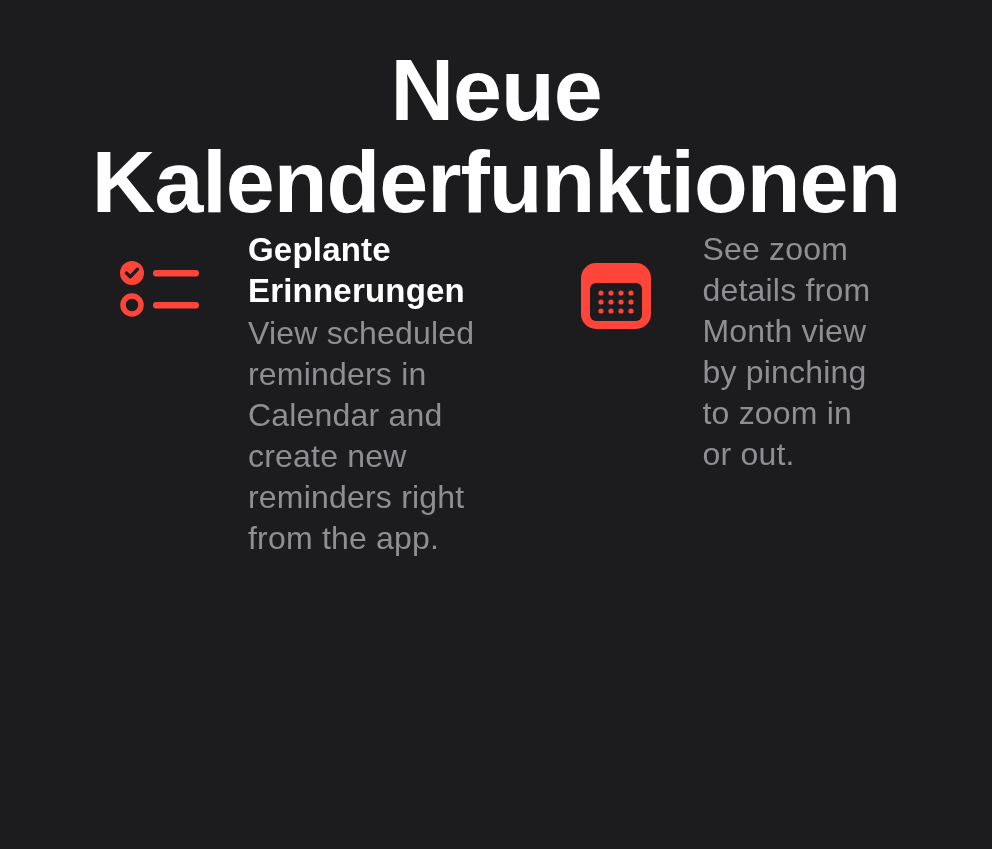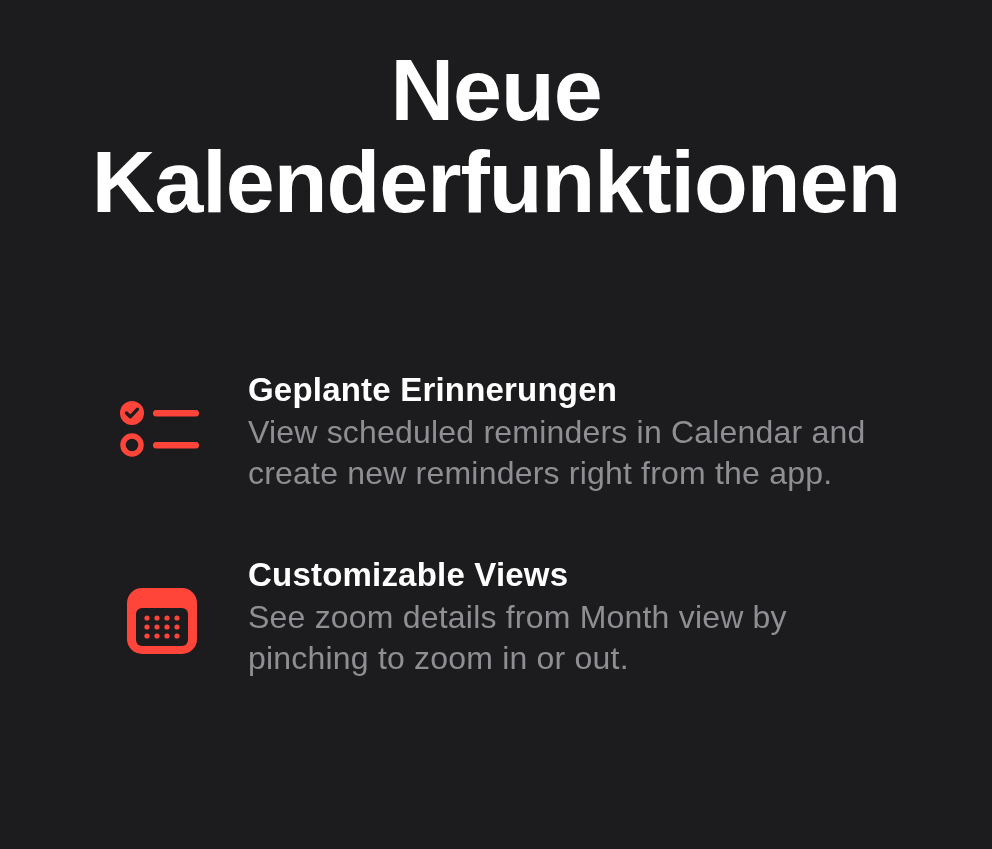--- a/index.html
+++ b/index.html
@@ -13,25 +13,24 @@
     }
     .container {
       padding: 44px 20px 0;
     }
     .title {
       font-size: 88px;
       font-weight: 700;
       line-height: 1.05;
       text-align: center;
       letter-spacing: -1px;
-      margin-bottom: 140px;
     }
     .features {
       display: flex;
-      flex-direction: column;
+      flex-direction: row;
       gap: 60px;
       padding: 0 90px 0 96px;
     }
     .feature {
       display: flex;
       align-items: flex-start;
       gap: 40px;
     }
     .feature-icon {
       width: 92px;
@@ -106,19 +105,18 @@
             <circle cx="42" cy="43" r="2.6"></circle>
             <circle cx="52" cy="43" r="2.6"></circle>
             <circle cx="22" cy="52" r="2.6"></circle>
             <circle cx="32" cy="52" r="2.6"></circle>
             <circle cx="42" cy="52" r="2.6"></circle>
             <circle cx="52" cy="52" r="2.6"></circle>
           </g>
         </svg>
       </div>
       <div class="feature-text">
-        <div class="feature-title">Customizable Views</div>
         <div class="feature-desc">See zoom details from Month view by pinching to zoom in or out.</div>
       </div>
     </div>
 
   </div>
 </div>
 
 </body></html>

